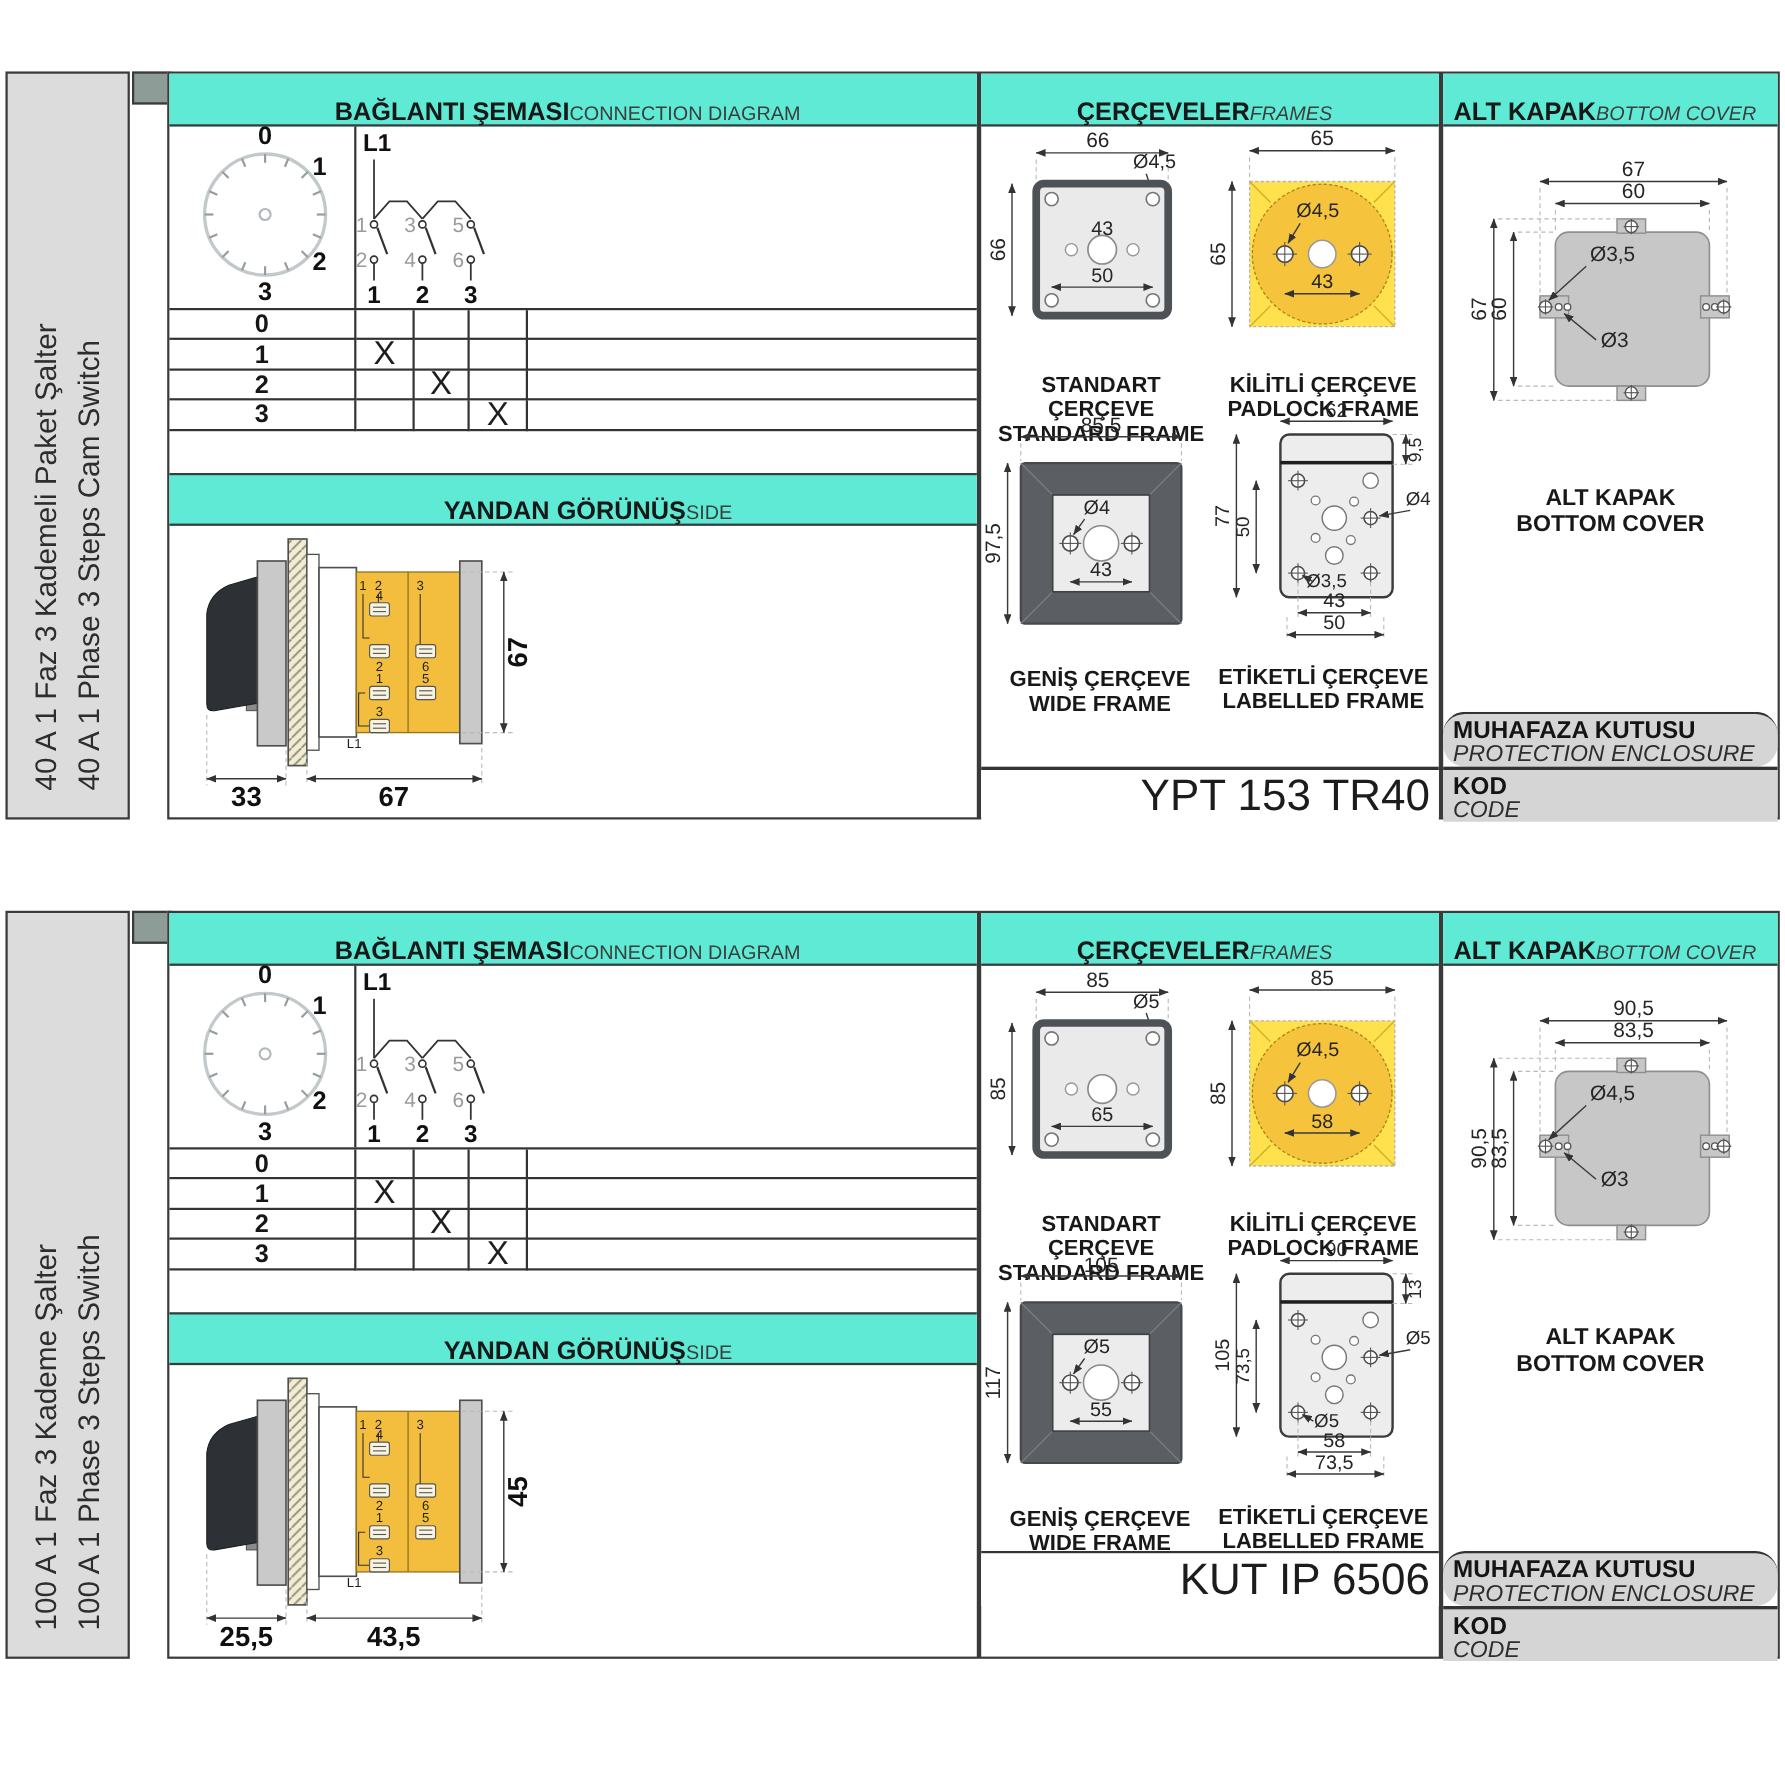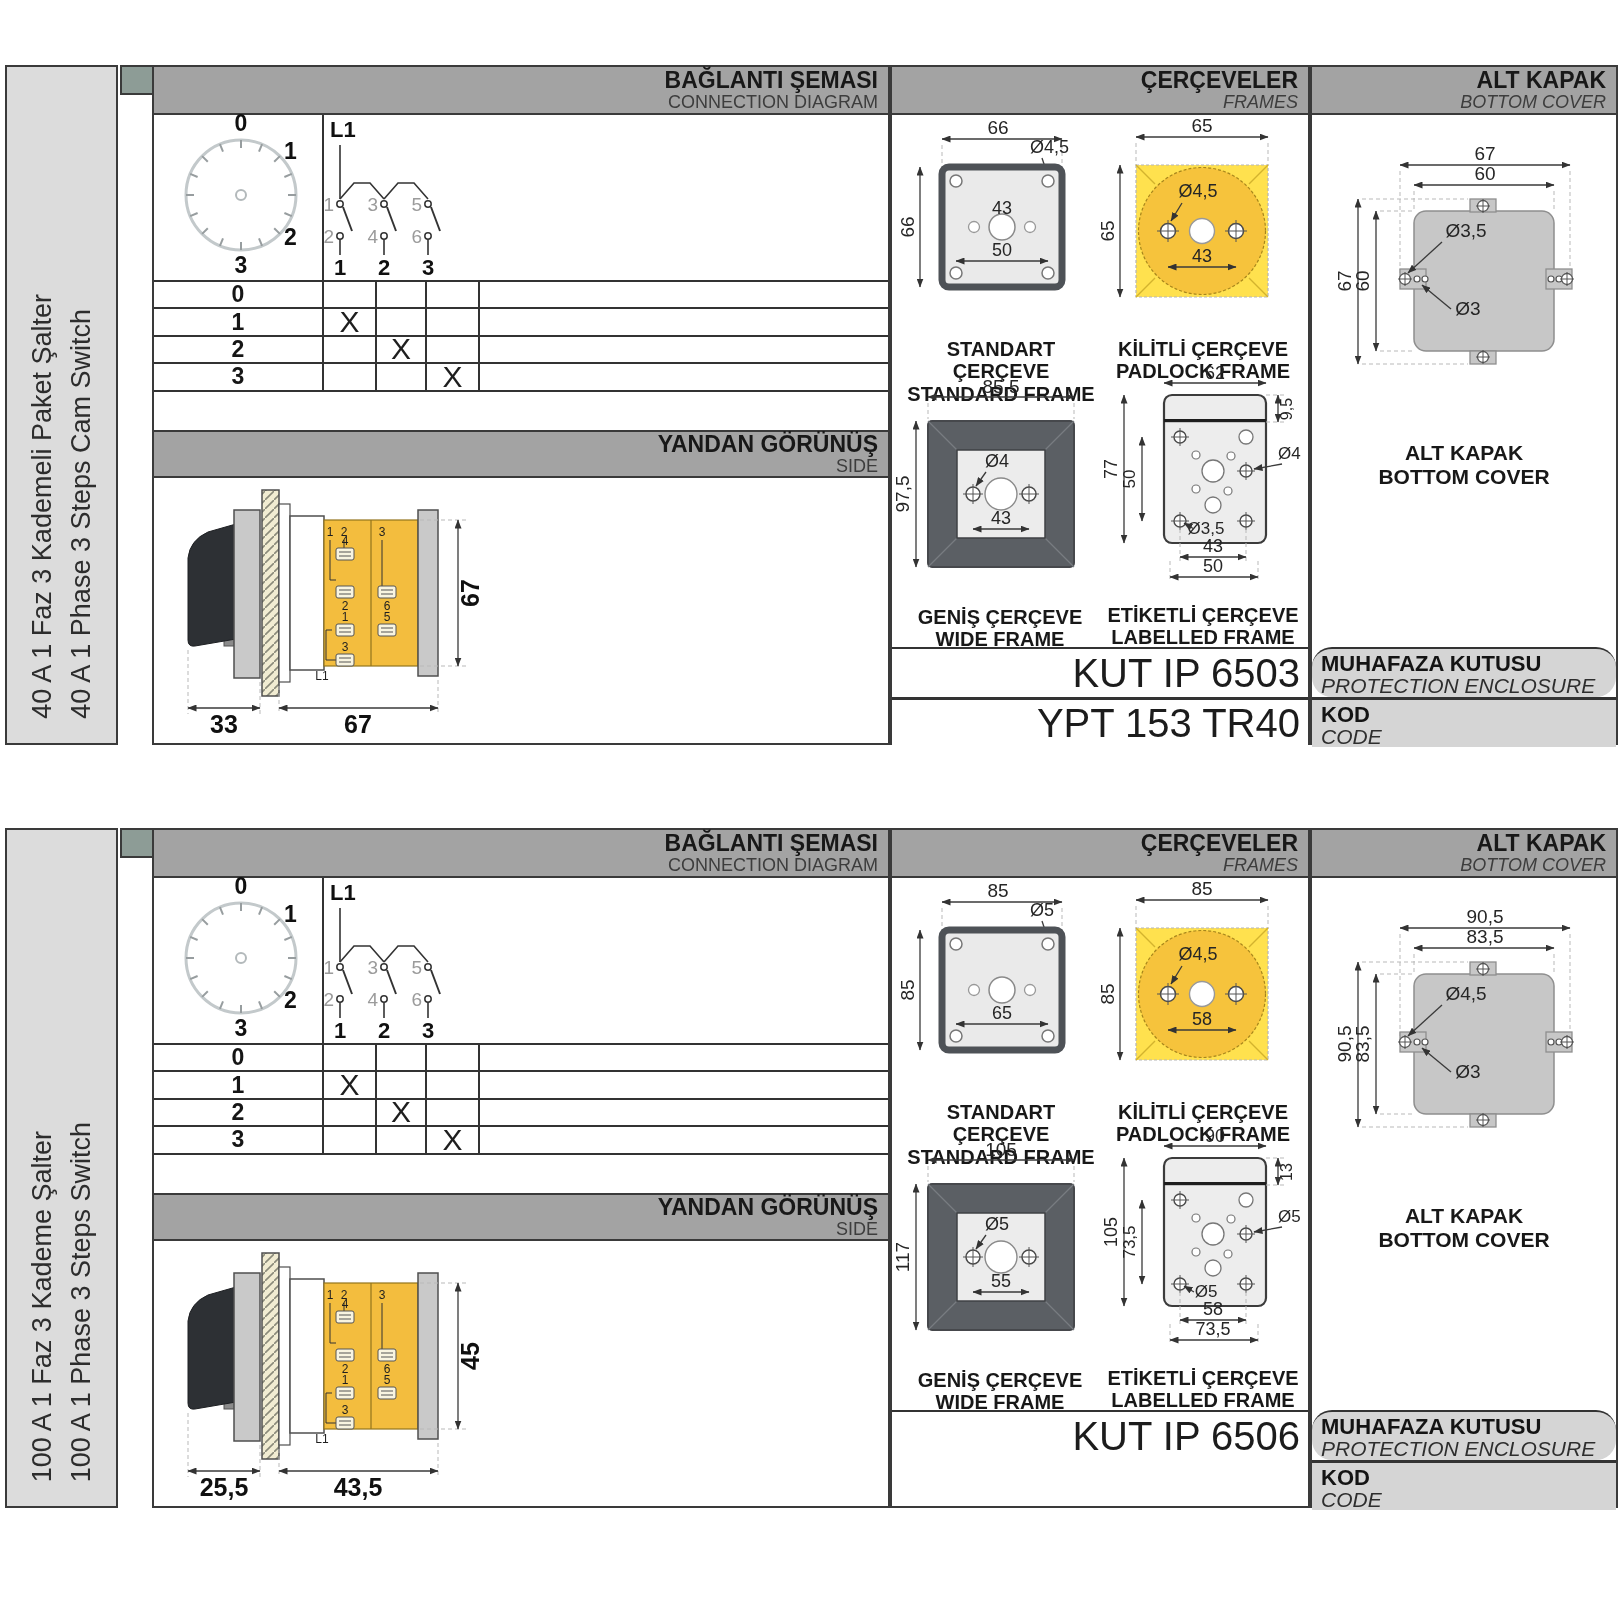--- a/index.html
+++ b/index.html
@@ -10,22 +10,22 @@
   .sidebar{position:absolute;left:0;top:0;width:113px;height:680px;background:#dcdcdc;
     border:2px solid #3a3a3a;box-sizing:border-box;display:flex;justify-content:center;
     align-items:flex-end;gap:8px;padding-bottom:24px;}
   .vtext{writing-mode:vertical-rl;transform:rotate(180deg);font-size:27px;color:#2d2d2d;white-space:nowrap;}
   .cornersq{position:absolute;left:115px;top:0;width:36px;height:30px;background:#8d9c96;
     border:2px solid #3a3a3a;box-sizing:border-box;}
 
   
   .maincol{position:absolute;left:147px;top:0;width:738px;height:680px;border:2px solid #3a3a3a;
     box-sizing:border-box;background:#fff;}
-  .band{position:absolute;left:0;width:100%;height:48px;background:#a3a3a3;
-    border-bottom:2px solid #3a3a3a;box-sizing:border-box;display:flex;flex-direction:column;
+  .band{position:absolute;left:0;width:100%;height:48px;background:#5eead4;
+    border-bottom:2px solid #3a3a3a;box-sizing:border-box;display:flex;flex-direction:row;
     justify-content:center;align-items:flex-end;padding-right:10px;line-height:1.06;}
   .band .t1{font-weight:bold;font-size:23px;color:#181818;}
   .band .t2{font-size:18px;color:#3d3d3d;}
   .band .i{font-style:italic;}
   .band.b2{top:363px;border-top:2px solid #3a3a3a;padding-left:37px;}
   .dzone{position:absolute;top:48px;left:0;width:100%;height:165px;}
   .vsep{position:absolute;left:168px;top:0;width:2px;height:165px;background:#333;}
   .ctable{position:absolute;top:213px;left:0;width:734px;height:110px;display:grid;
     grid-template-columns:170px 53px 50px 53px 1fr;grid-auto-rows:27.4px;border-top:2px solid #333;}
   .tc{border-bottom:2px solid #333;display:flex;align-items:center;justify-content:center;}
@@ -388,23 +388,20 @@
           <line class="dim" x1="70" y1="206" x2="158" y2="206" marker-start="url(#mb)" marker-end="url(#ma)"></line>
           <text class="t18" x="113" y="201" text-anchor="middle">50</text>
         </svg>
         <div class="fcap">
           <div>ETİKETLİ ÇERÇEVE</div>
           <div>LABELLED FRAME</div>
         </div>
       </div>
     </div>
 
-    <div class="coderow c1">
-      <span>KUT IP 6503</span>
-    </div>
     <div class="coderow c2">
       <span>YPT 153 TR40</span>
     </div>
   </div>
 
   <div class="rightcol">
     <div class="band" style="top:0">
       <div class="t1">ALT KAPAK</div>
       <div class="t2 i">BOTTOM COVER</div>
     </div>

